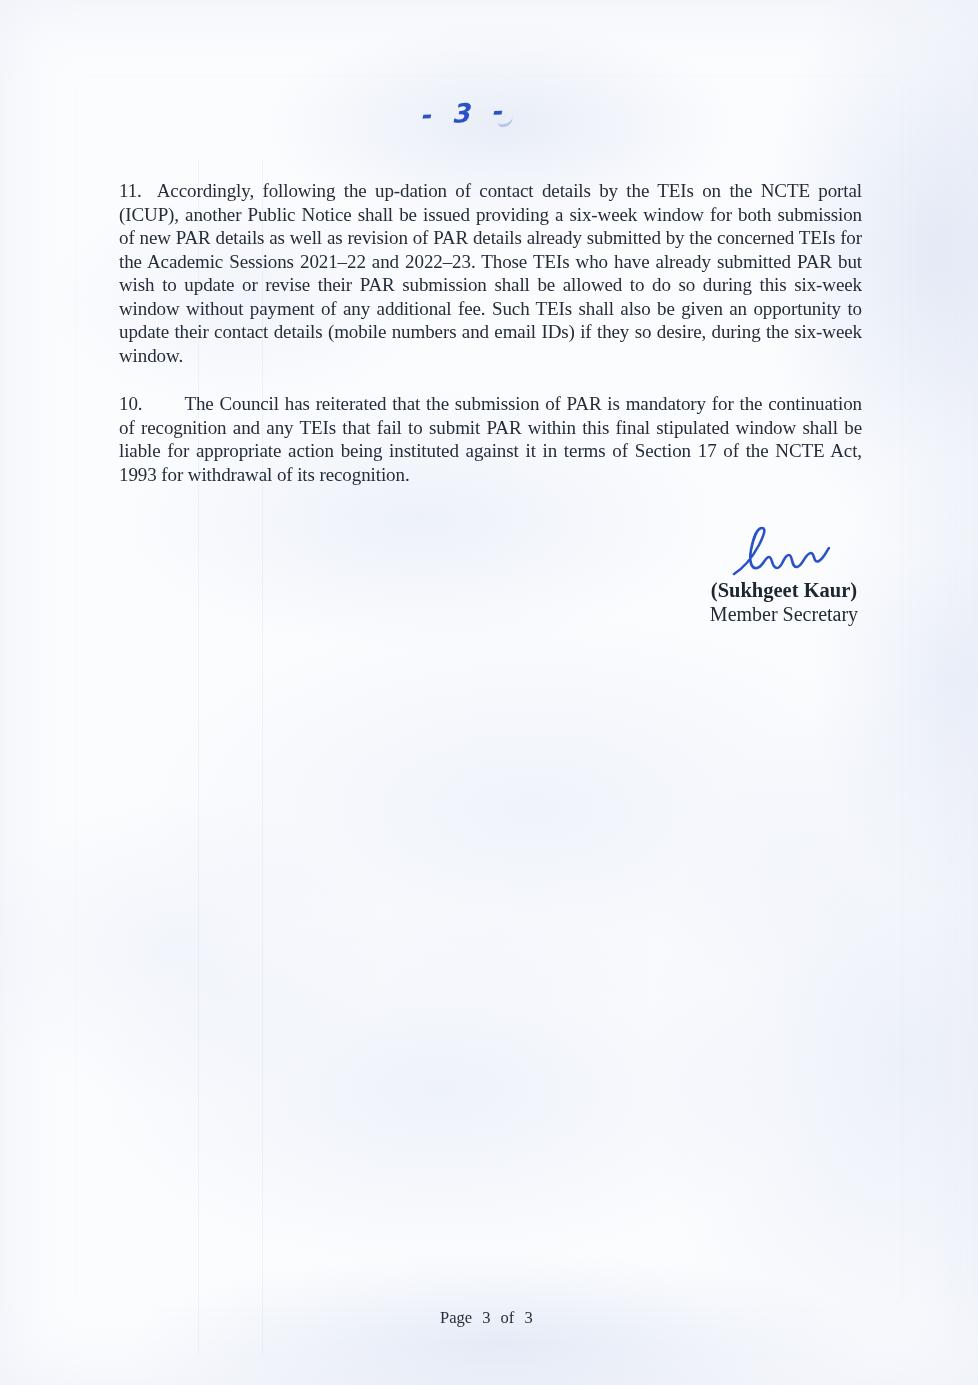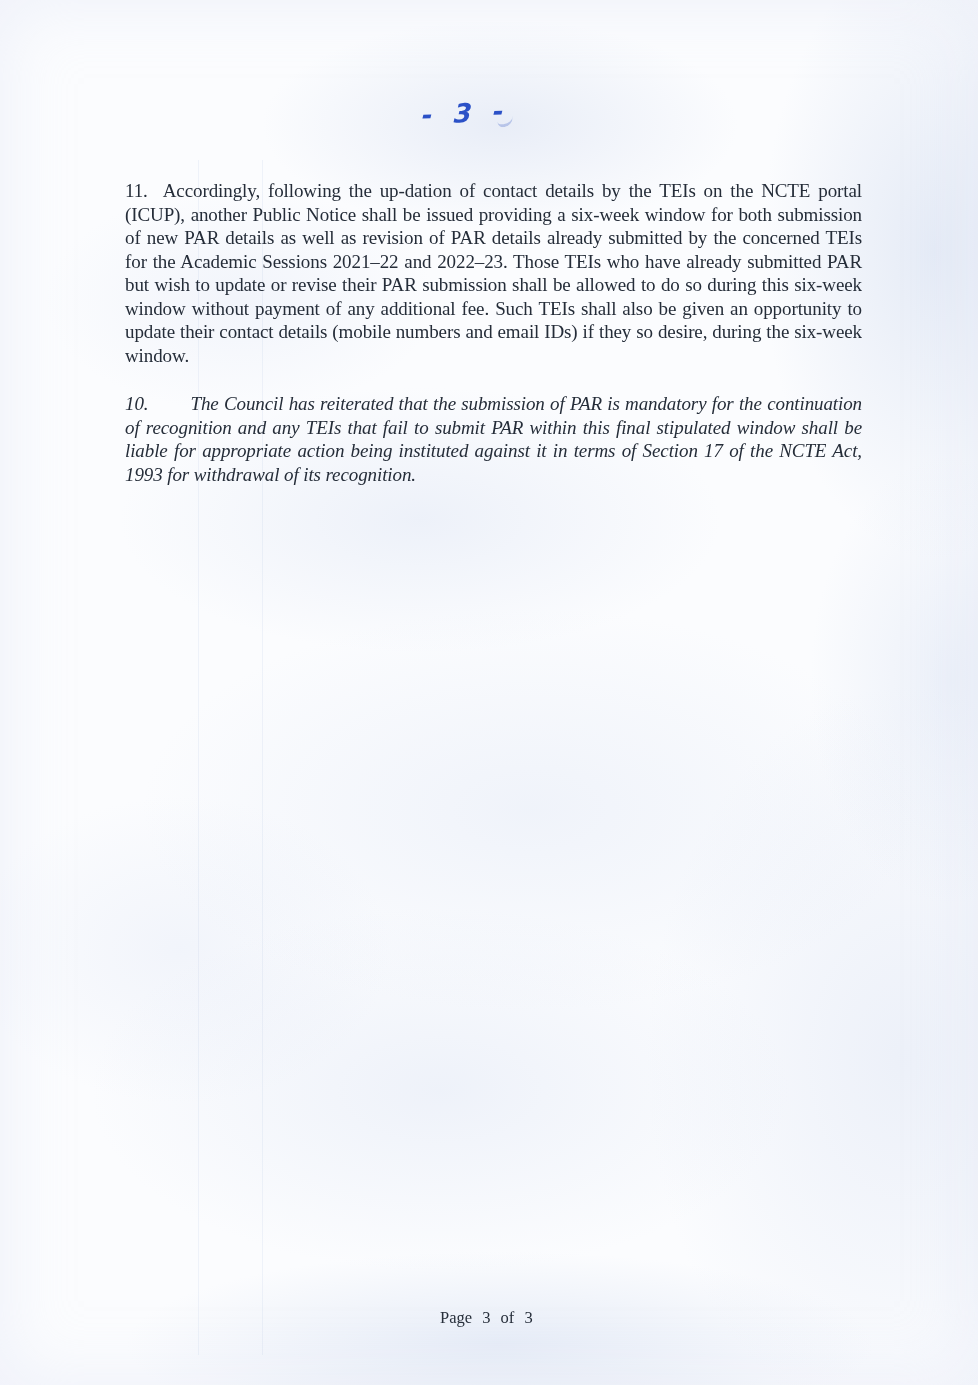--- a/index.html
+++ b/index.html
@@ -57,31 +57,31 @@
     top: 114px;
     width: 16px;
     height: 10px;
     border-bottom: 3px solid rgba(109,134,210,0.40);
     border-radius: 0 0 10px 6px;
     transform: rotate(-8deg);
   }
 
   .body-text {
     position: absolute;
-    left: 125px;
+    left: 119px;
     right: 116px;
     top: 179px;
     color: #252d39;
     font-size: 19px;
     line-height: 23.5px;
     letter-spacing: -0.1px;
     text-align: justify;
   }
   .para { margin: 0; }
-  .para-10 { margin-top: 25px; font-style: italic; }
+  .para-10 { margin-top: 25px; }
   .pnum-11 { margin-right: 15px; }
   .pnum-10 { margin-right: 42px; }
 
   .sig-block {
     position: absolute;
     right: 104px;
     top: 524px;
     width: 180px;
     text-align: center;
     color: #1e2632;
@@ -124,16 +124,23 @@
   <div class="scan-streak streak-b"></div>
 
   <div class="handwritten-pagenum">- 3 -</div>
   <div class="ink-smudge"></div>
 
   <div class="body-text">
     <p class="para para-11"><span class="pnum pnum-11">11.</span><span>Accordingly, following the up-dation of contact details by the TEIs on the NCTE portal (ICUP), another Public Notice shall be issued providing a six-week window for both submission of new PAR details as well as revision of PAR details already submitted by the concerned TEIs for the Academic Sessions 2021–22 and 2022–23. Those TEIs who have already submitted PAR but wish to update or revise their PAR submission shall be allowed to do so during this six-week window without payment of any additional fee. Such TEIs shall also be given an opportunity to update their contact details (mobile numbers and email IDs) if they so desire, during the six-week window.</span></p>
     <p class="para para-10"><span class="pnum pnum-10">10.</span><span>The Council has reiterated that the submission of PAR is mandatory for the continuation of recognition and any TEIs that fail to submit PAR within this final stipulated window shall be liable for appropriate action being instituted against it in terms of Section 17 of the NCTE Act, 1993 for withdrawal of its recognition.</span></p>
   </div>
 
+  <div class="sig-block">
+    <svg class="sig-scribble" width="100" height="54" viewBox="0 0 100 54" aria-hidden="true">
+      <path d="M4,50 C12,45 22,34 29,21 C33,13 37,4 32,4 C27,4 23,15 21,26 C19,37 21,45 27,44 C33,43 35,33 39,33 C43,33 41,44 47,44 C53,44 53,31 59,31 C63,31 61,44 67,43 C73,42 75,29 81,29 C85,29 83,40 89,37 C94,34 96,28 99,24" fill="none" stroke="#2b51c7" stroke-width="2.6" stroke-linecap="round" stroke-linejoin="round"></path>
+    </svg>
+    <div class="sig-name">(Sukhgeet Kaur)</div>
+    <div class="sig-title">Member Secretary</div>
+  </div>
 
   <div class="footer">Page 3 of 3</div>
 
 </div>
 
 </body></html>

